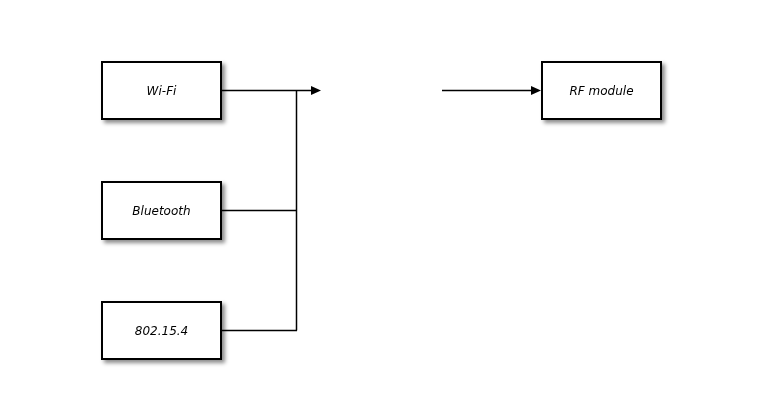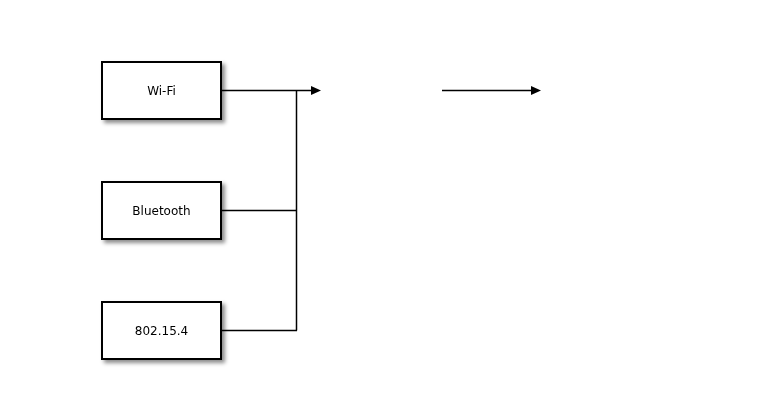--- a/index.html
+++ b/index.html
@@ -7,20 +7,21 @@
     padding: 0;
     background: #ffffff;
   }
   .canvas {
     position: relative;
     width: 760px;
     height: 384px;
     background: #ffffff;
     overflow: hidden;
     font-family: "DejaVu Sans", "Liberation Sans", sans-serif;
+    font-style: italic;
   }
   .wires {
     position: absolute;
     left: 0;
     top: 0;
     width: 760px;
     height: 420px;
     pointer-events: none;
   }
   .node {
@@ -71,14 +72,17 @@
 
   <div class="node node-bluetooth">
     <span>Bluetooth</span>
   </div>
 
   <div class="node node-zigbee">
     <span>802.15.4</span>
   </div>
 
 
+  <div class="node node-rf">
+    <span>RF module</span>
+  </div>
 
 </div>
 
 </body></html>

